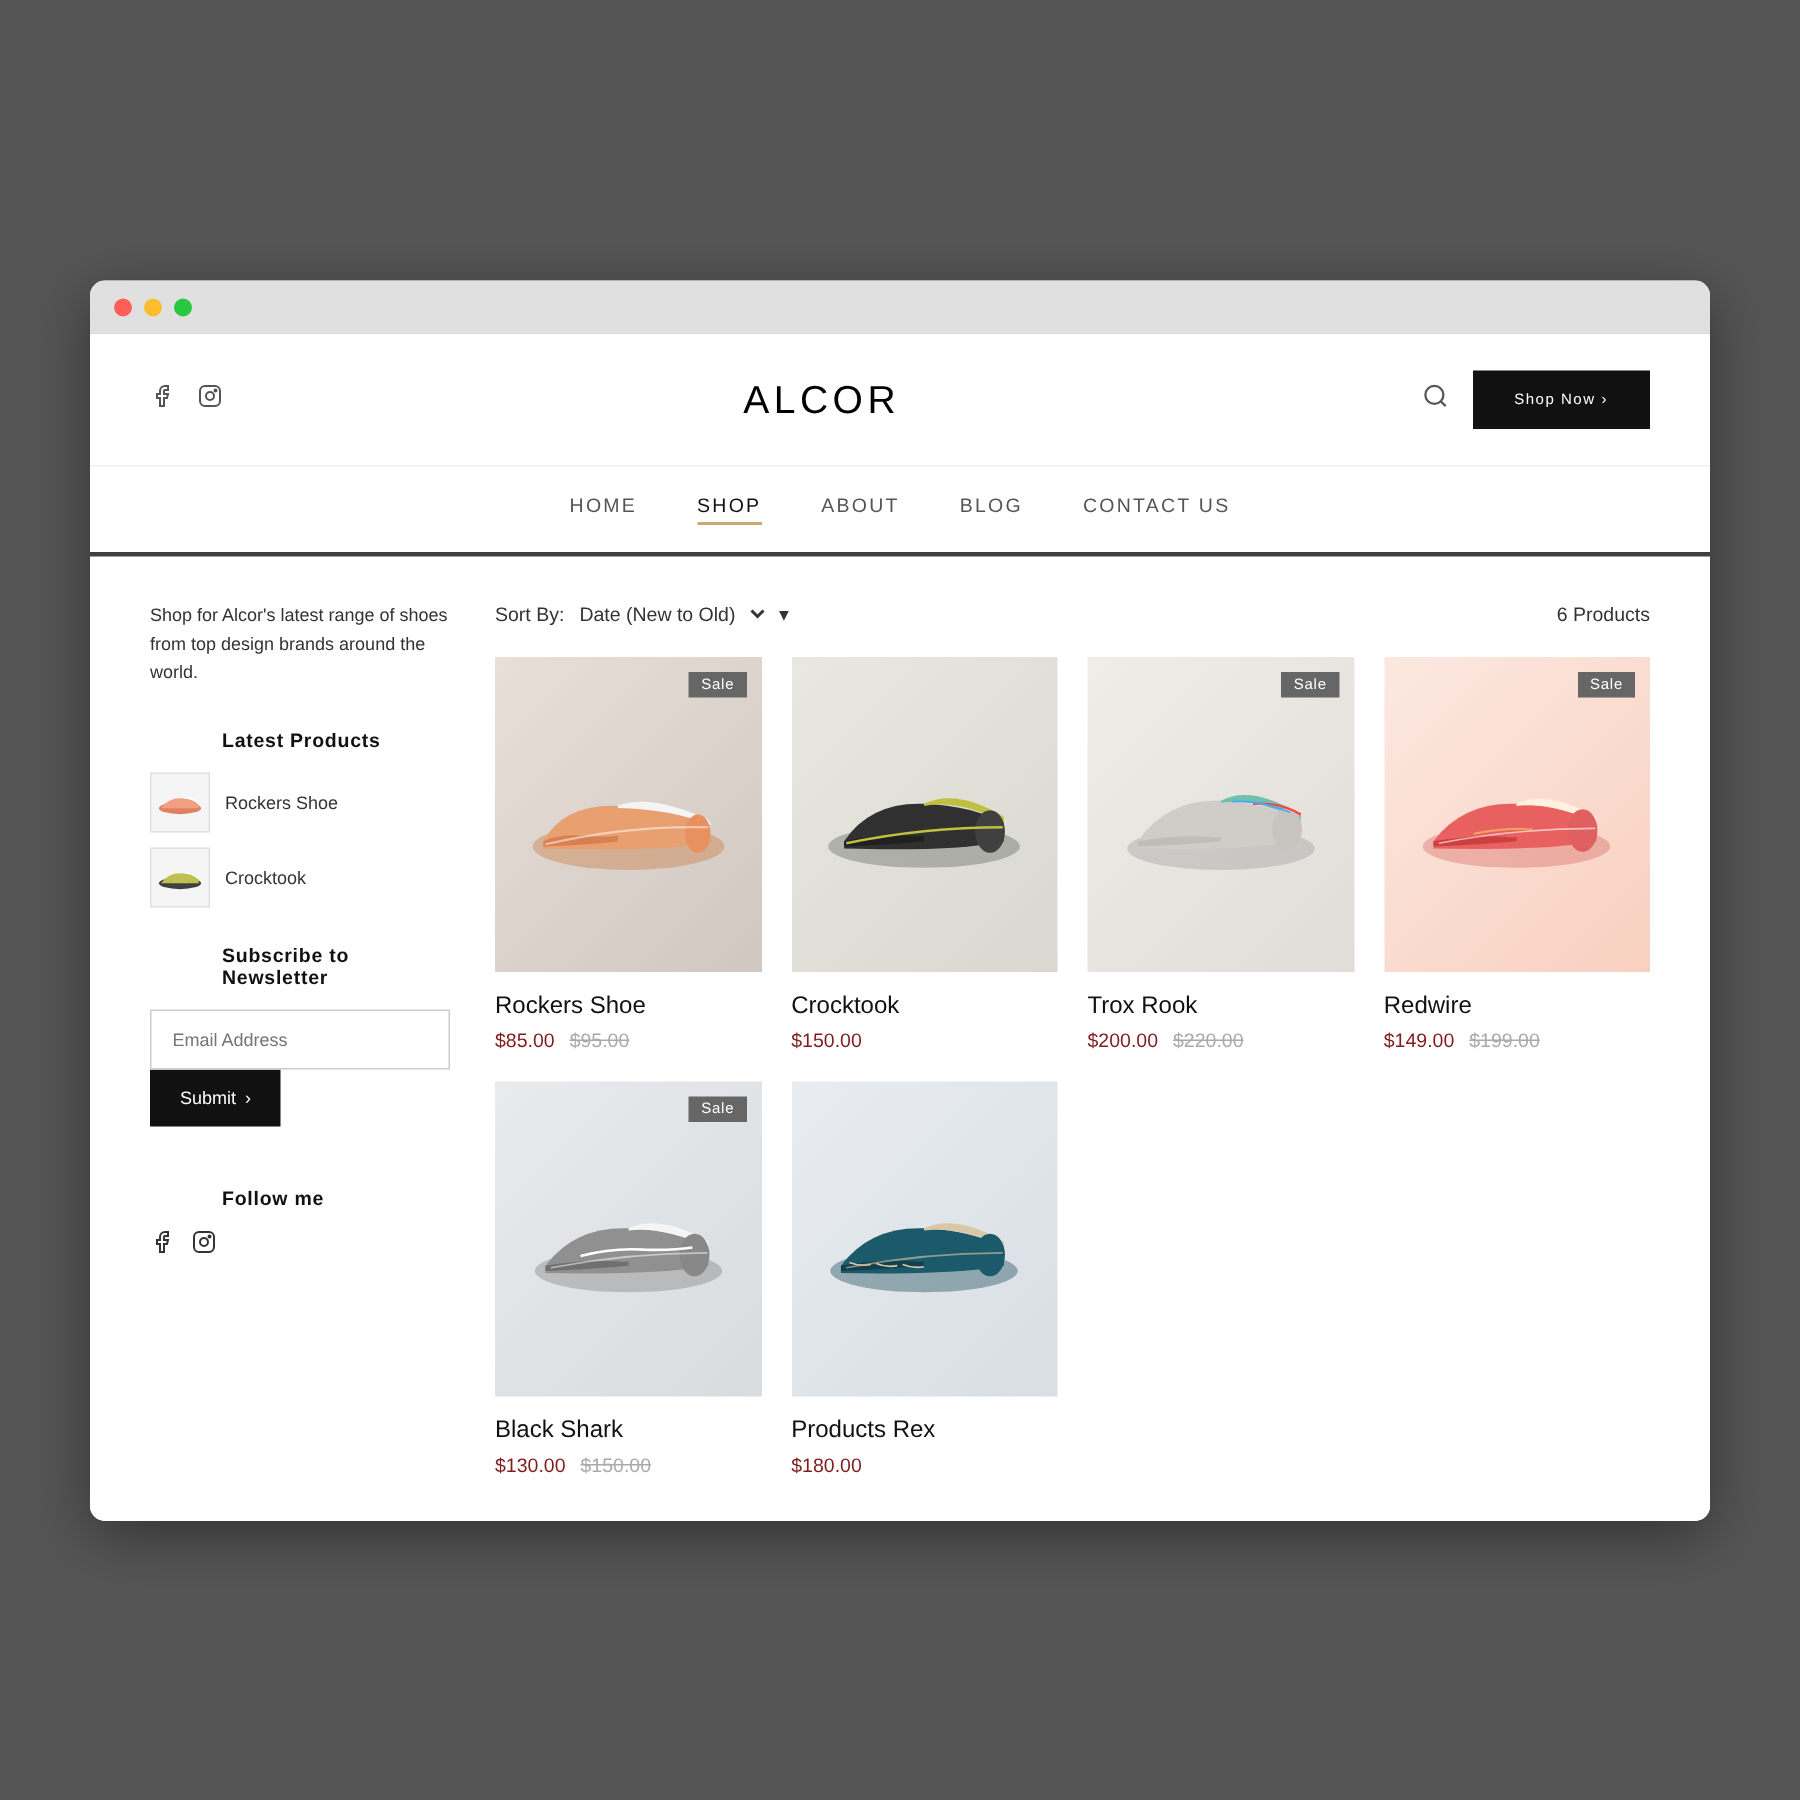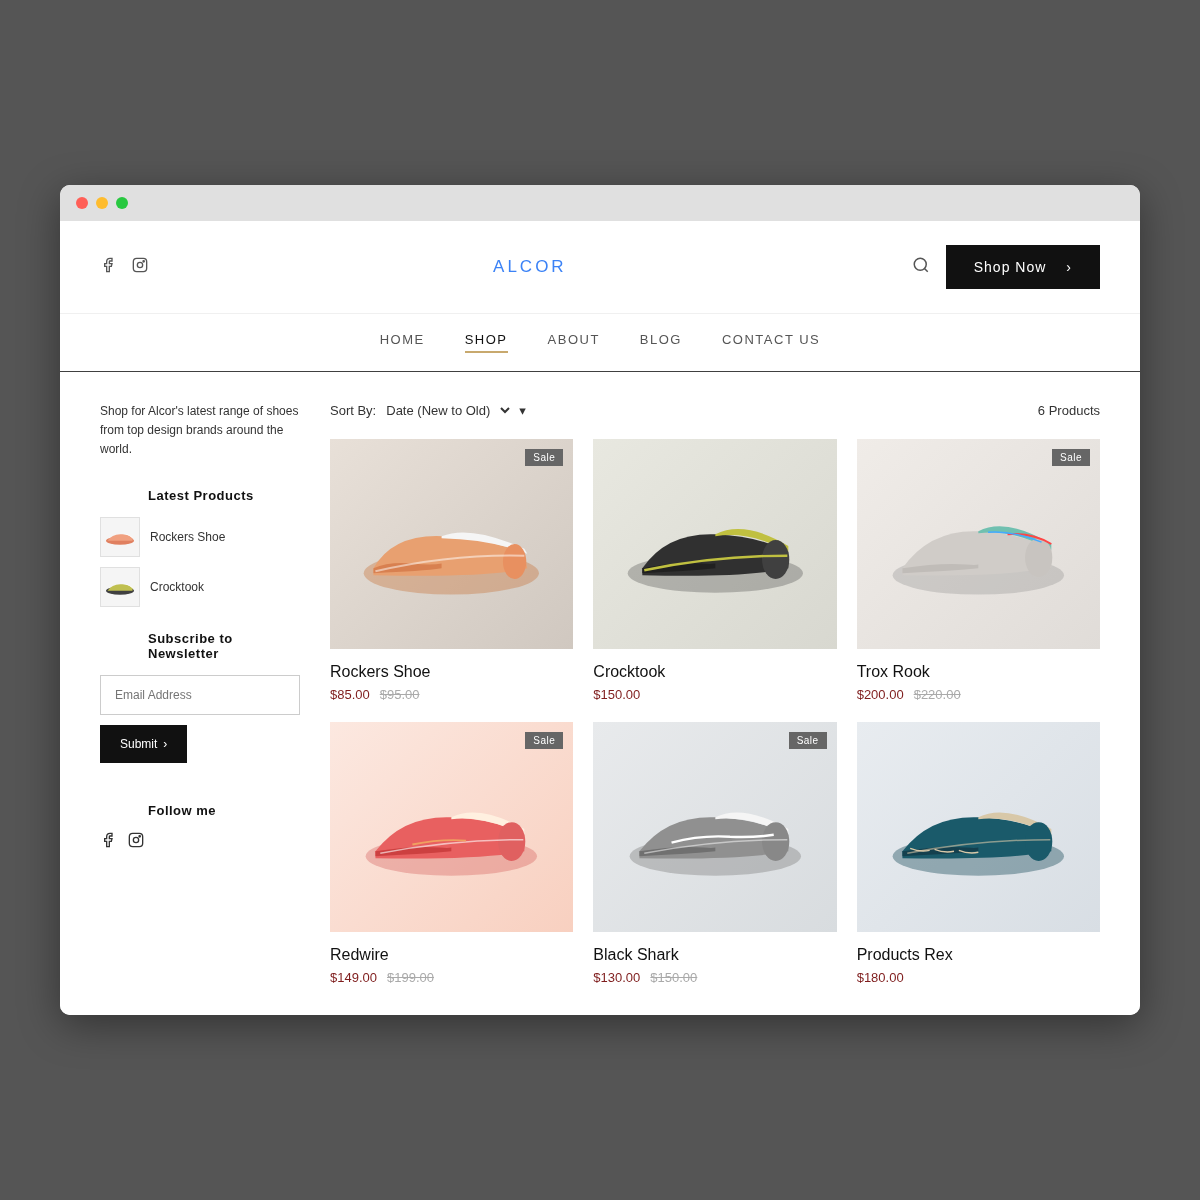--- a/index.html
+++ b/index.html
@@ -35,43 +35,43 @@
     
     .header {
       display: flex;
       align-items: center;
       justify-content: space-between;
       padding: 24px 40px;
       border-bottom: 1px solid #f0f0f0;
     }
     .header-left { display: flex; gap: 16px; align-items: center; }
     .header-left .icon { font-size: 16px; color: #555; cursor: pointer; }
-    .header-center { font-size: 17px; font-weight: 500; letter-spacing: 3px; color: #3b82f6; }
+    .header-center { font-size: 26px; font-weight: 500; letter-spacing: 3px; color: #000000; }
     .header-right { display: flex; align-items: center; gap: 16px; }
     .search-icon { font-size: 18px; color: #555; cursor: pointer; }
     .shop-now-btn {
       background: #111;
       color: #fff;
       border: none;
       padding: 14px 28px;
-      font-size: 14px;
+      font-size: 10px;
       letter-spacing: 1px;
       cursor: pointer;
       display: flex;
       align-items: center;
-      gap: 20px;
+      gap: 4px;
     }
 
     
     .nav {
       display: flex;
       justify-content: center;
       gap: 40px;
       padding: 18px 0;
-      border-bottom: 1px solid #404040;
+      border-bottom: 3px solid #404040;
     }
     .nav-item {
       font-size: 13px;
       letter-spacing: 1.5px;
       color: #555;
       cursor: pointer;
       text-decoration: none;
       padding-bottom: 4px;
     }
     .nav-item.active {
@@ -124,21 +124,20 @@
       font-size: 12px;
       color: #333;
     }
     .newsletter-section { margin-top: 24px; }
     .email-input {
       width: 100%;
       border: 1px solid #ccc;
       padding: 12px 14px;
       font-size: 12px;
       color: #999;
-      margin-bottom: 10px;
       outline: none;
     }
     .submit-btn {
       background: #111;
       color: #fff;
       border: none;
       padding: 12px 20px;
       font-size: 12px;
       cursor: pointer;
       display: flex;
@@ -158,21 +157,21 @@
       margin-bottom: 20px;
     }
     .sort-section { display: flex; align-items: center; gap: 6px; font-size: 13px; color: #333; }
     .sort-label { font-weight: 400; }
     .sort-select { font-size: 13px; color: #333; border: none; background: none; cursor: pointer; outline: none; }
     .product-count { font-size: 13px; color: #333; }
 
     
     .product-grid {
       display: grid;
-      grid-template-columns: repeat(3, 1fr);
+      grid-template-columns: repeat(4, 1fr);
       gap: 20px;
     }
     .product-card { cursor: pointer; }
     .product-image-wrap {
       position: relative;
       background: #f5f5f5;
       height: 210px;
       display: flex;
       align-items: center;
       justify-content: center;

